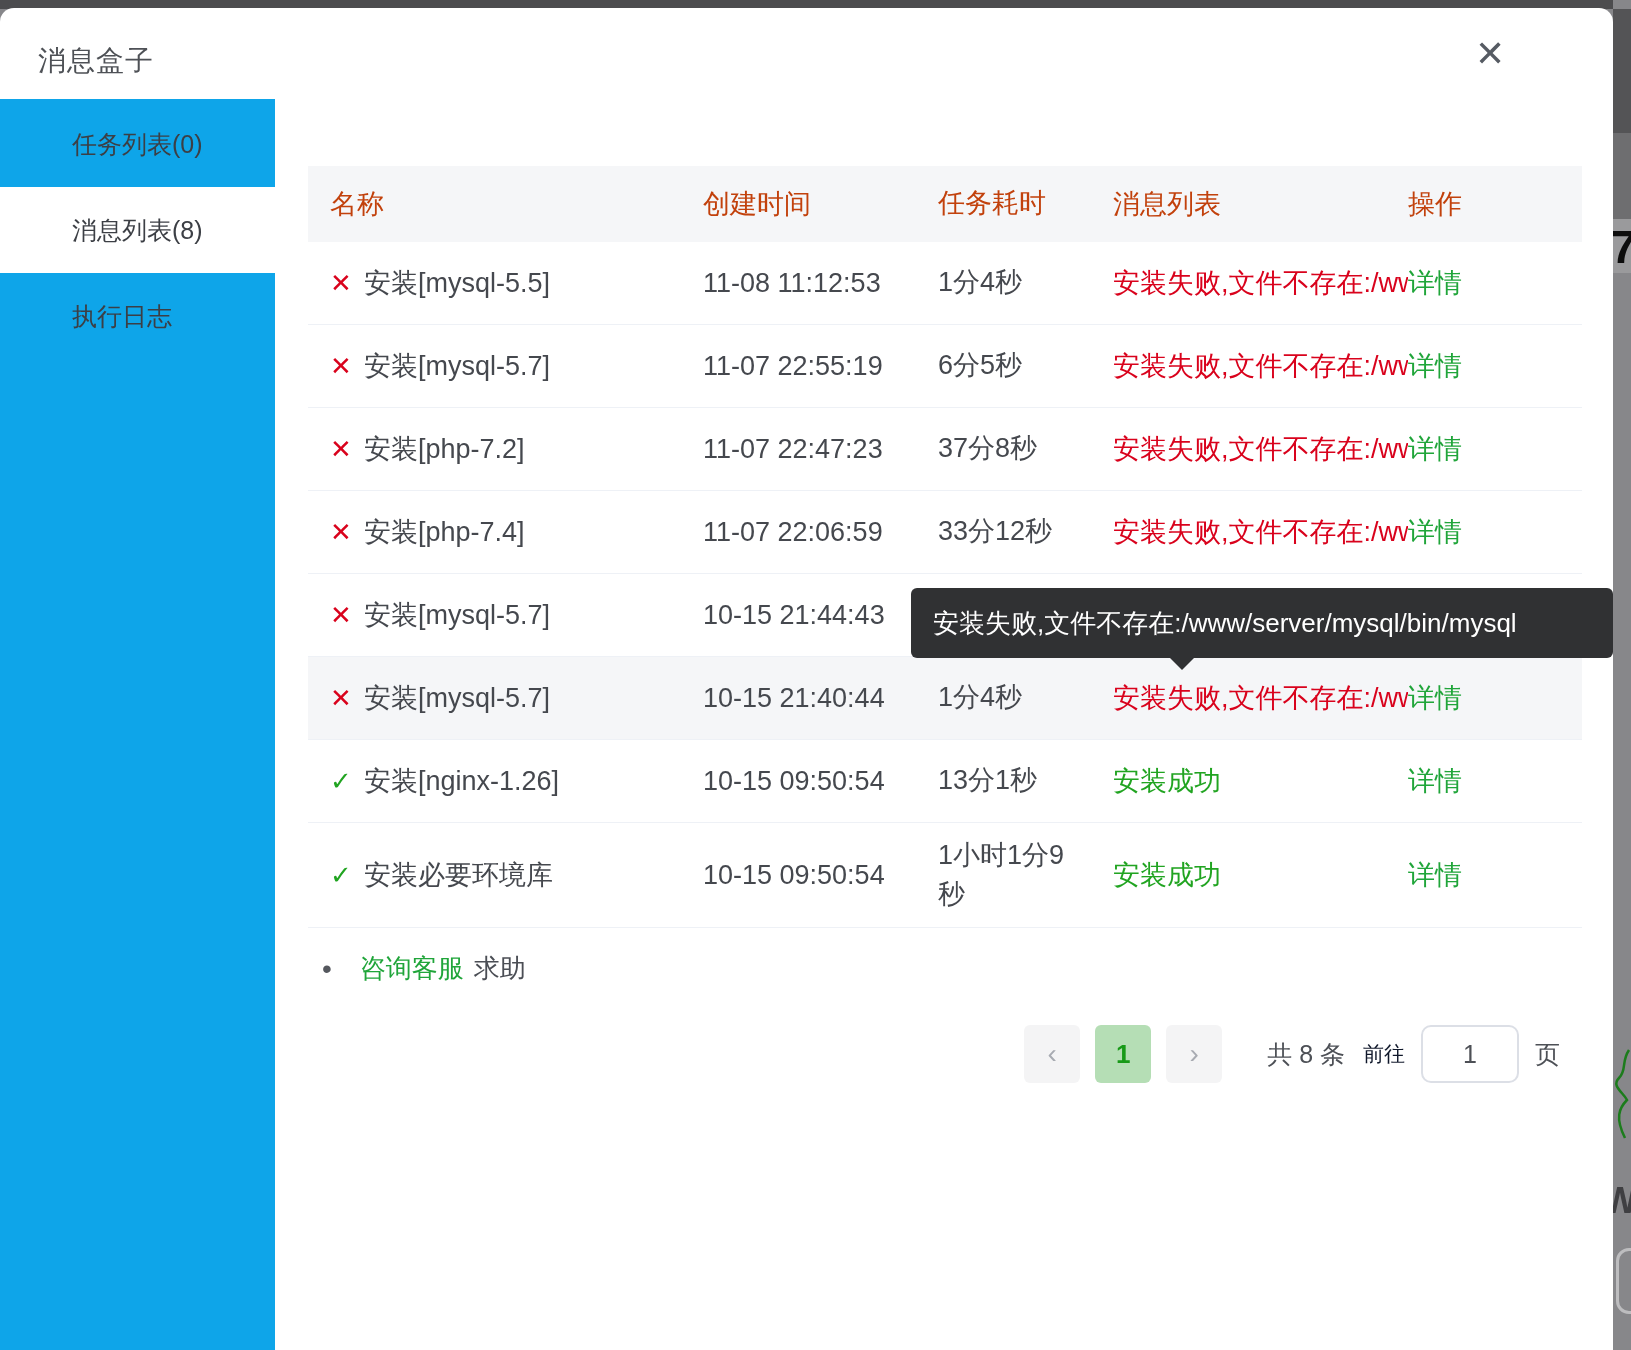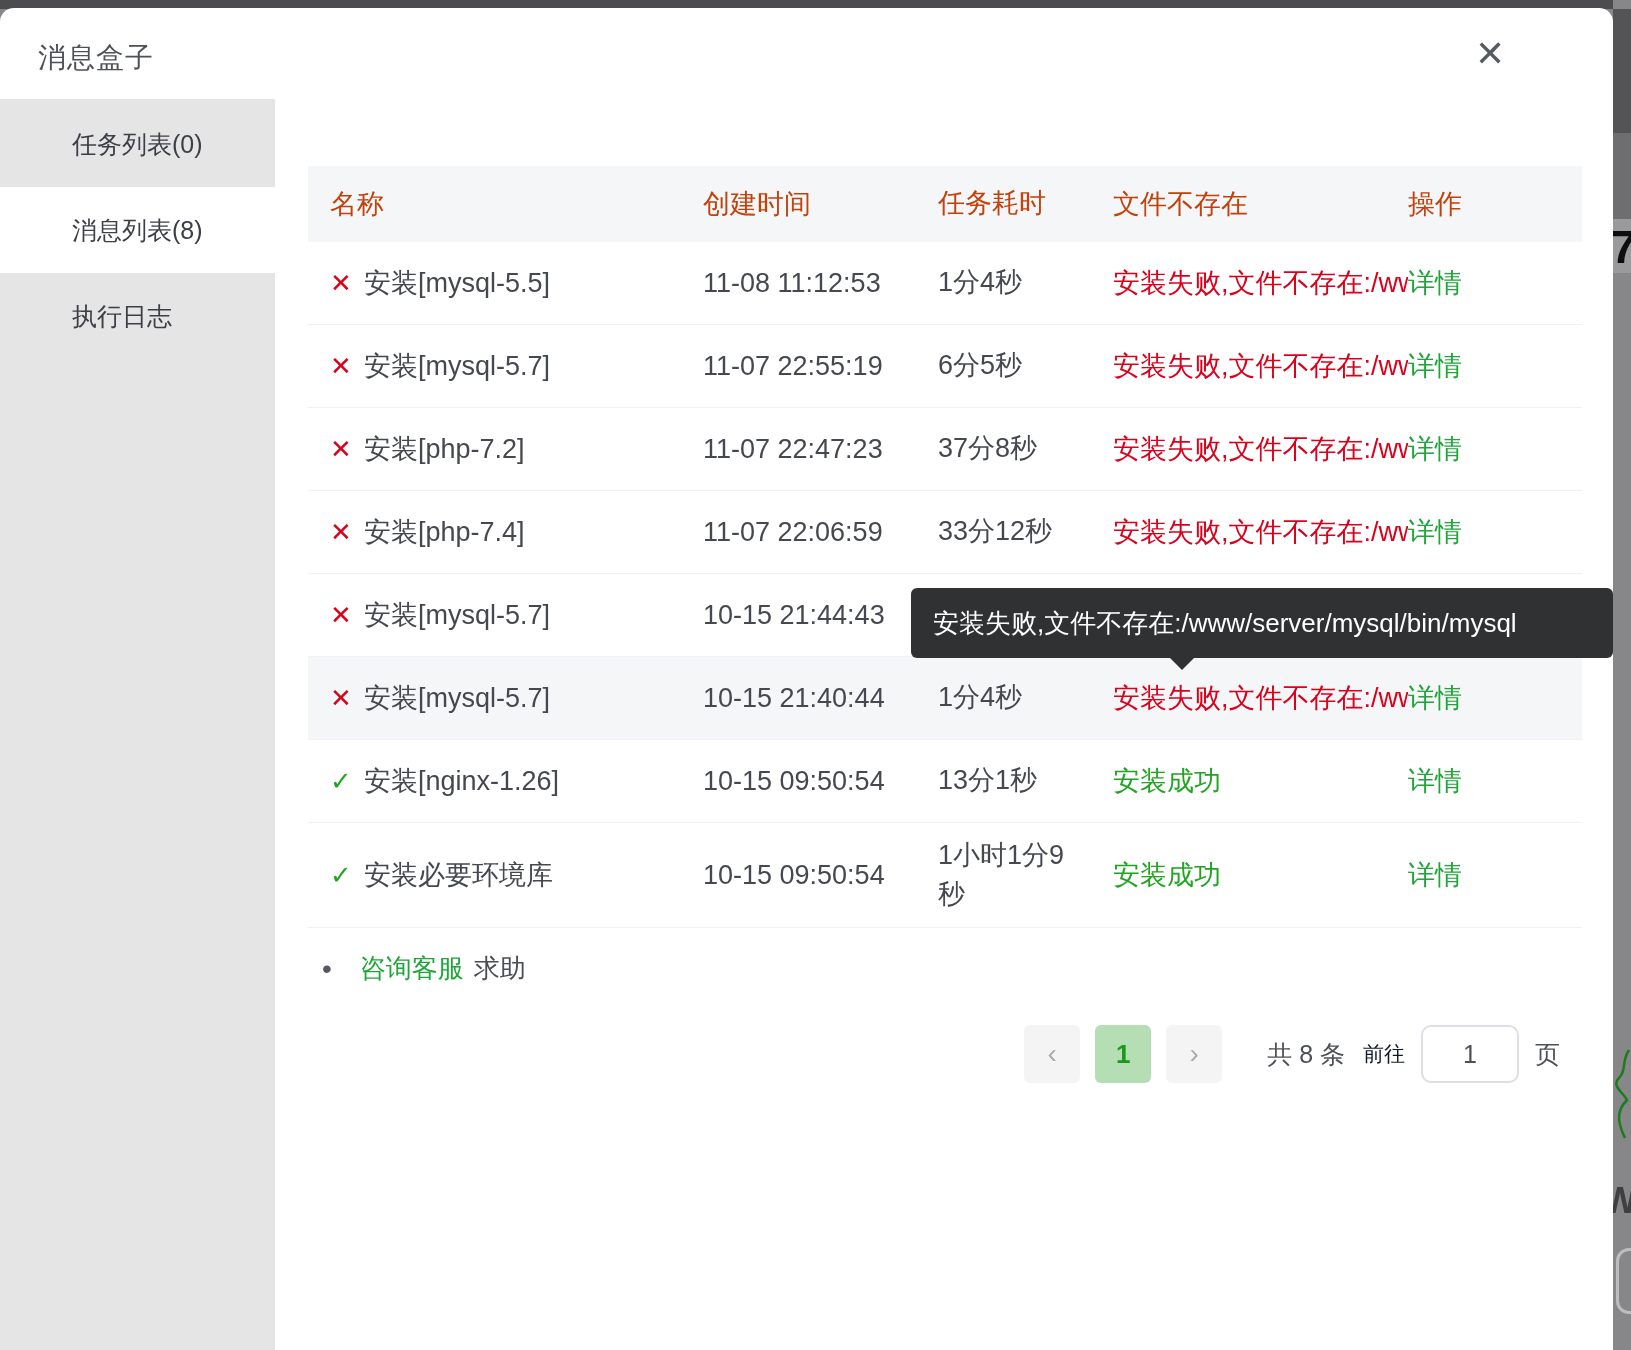--- a/index.html
+++ b/index.html
@@ -18,30 +18,30 @@
   .bg-seg2 { position:absolute; left:0; top:133px; width:18px; height:86px; background:#6e6e70; }
   .bg-seg3 { position:absolute; left:0; top:219px; width:18px; height:54px; background:#9a9a9c; }
   .bg-digit { position:absolute; left:-2px; top:222px; font-size:46px; font-weight:bold; color:#0d0d0d; line-height:50px; }
   .bg-squiggle { position:absolute; left:0; top:1048px; }
   .bg-letter { position:absolute; left:-10px; top:1180px; font-size:36px; font-weight:bold; color:#3f3f42; }
   .bg-rect { position:absolute; left:3px; top:1248px; width:34px; height:66px; border:3px solid #bdbdbf; border-radius:13px; }
 
   
   .modal { position:absolute; left:0; top:8px; width:1613px; height:1342px; background:#fff;
            border-radius:14px 14px 0 0; overflow:hidden; }
-  .modal-header { position:relative; height:106px; border-bottom:6px solid #f97316; }
+  .modal-header { position:relative; height:106px; border-bottom:1px solid #f97316; }
   .modal-title { position:absolute; left:38px; top:50%; transform:translateY(-50%);
                  font-size:28px; color:#4e5156; letter-spacing:1px; }
   .close-btn { position:absolute; left:1468px; top:24px; width:44px; height:44px;
                font-size:36px; color:#565b63; line-height:44px; text-align:center; cursor:pointer; }
 
   .modal-layout { position:absolute; left:0; top:91px; right:0; bottom:0; }
 
   
-  .sidebar { position:absolute; left:0; top:0; width:275px; height:100%; background:#e5e5e5; padding-top:2px; }
+  .sidebar { position:absolute; left:0; top:0; width:275px; height:100%; background:#0ea5e9; padding-top:2px; }
   .side-item { height:86px; line-height:86px; padding-left:72px; font-size:25px; color:#3c3f45; cursor:pointer; }
   .side-item.active { background:#ffffff; }
 
   
   .content { position:absolute; left:275px; top:0; width:1338px; height:100%; background:#fff; }
 
   .msg-table { position:absolute; left:33px; top:67px; width:1274px; }
   .t-head { display:flex; align-items:center; height:76px; background:#f5f6f8; font-size:27px; color:#c2410c; }
   .t-row  { display:flex; align-items:center; min-height:83px; border-bottom:1px solid #eef1f6;
             font-size:27px; color:#45484e; background:#fff; }
@@ -120,21 +120,21 @@
       <div class="side-item">执行日志</div>
     </div>
 
     <div class="content">
 
       <div class="msg-table">
         <div class="t-head">
           <div class="c-name">名称</div>
           <div class="c-date">创建时间</div>
           <div class="c-dur">任务耗时</div>
-          <div class="c-detail">文件不存在</div>
+          <div class="c-detail">消息列表</div>
           <div class="c-op">操作</div>
         </div>
 
         <div class="t-row fail">
           <div class="c-name">
               <span class="status-ico">✕</span>
               <span>安装[mysql-5.5]</span>
             </div>
           <div class="c-date">11-08 11:12:53</div>
           <div class="c-dur">1分4秒</div>

